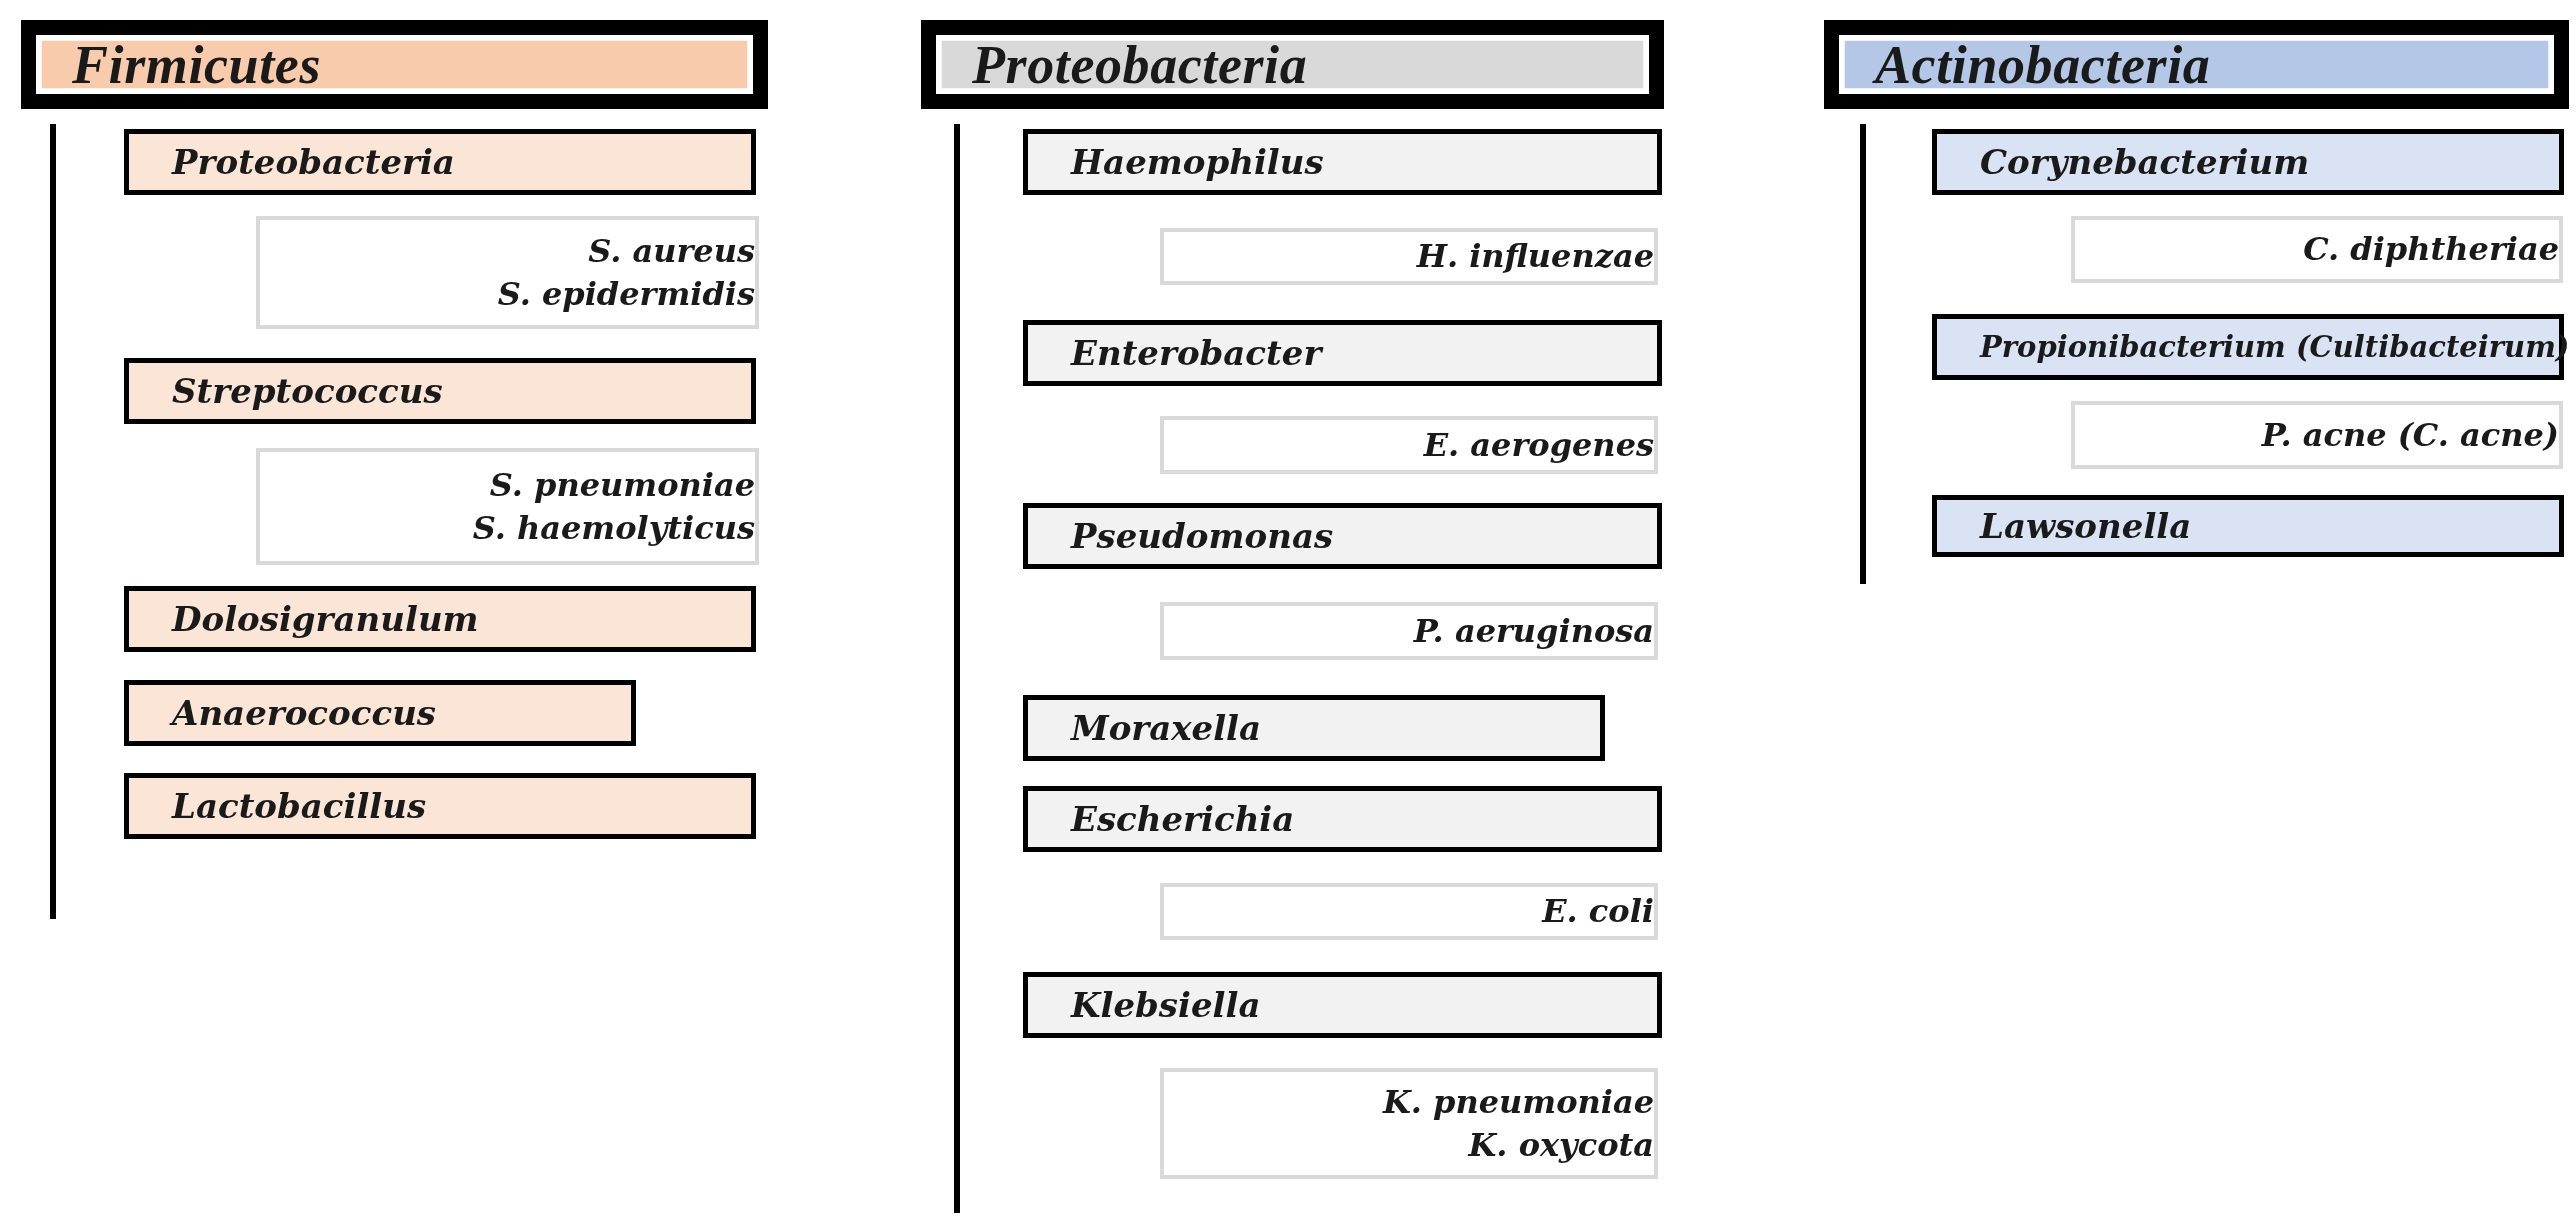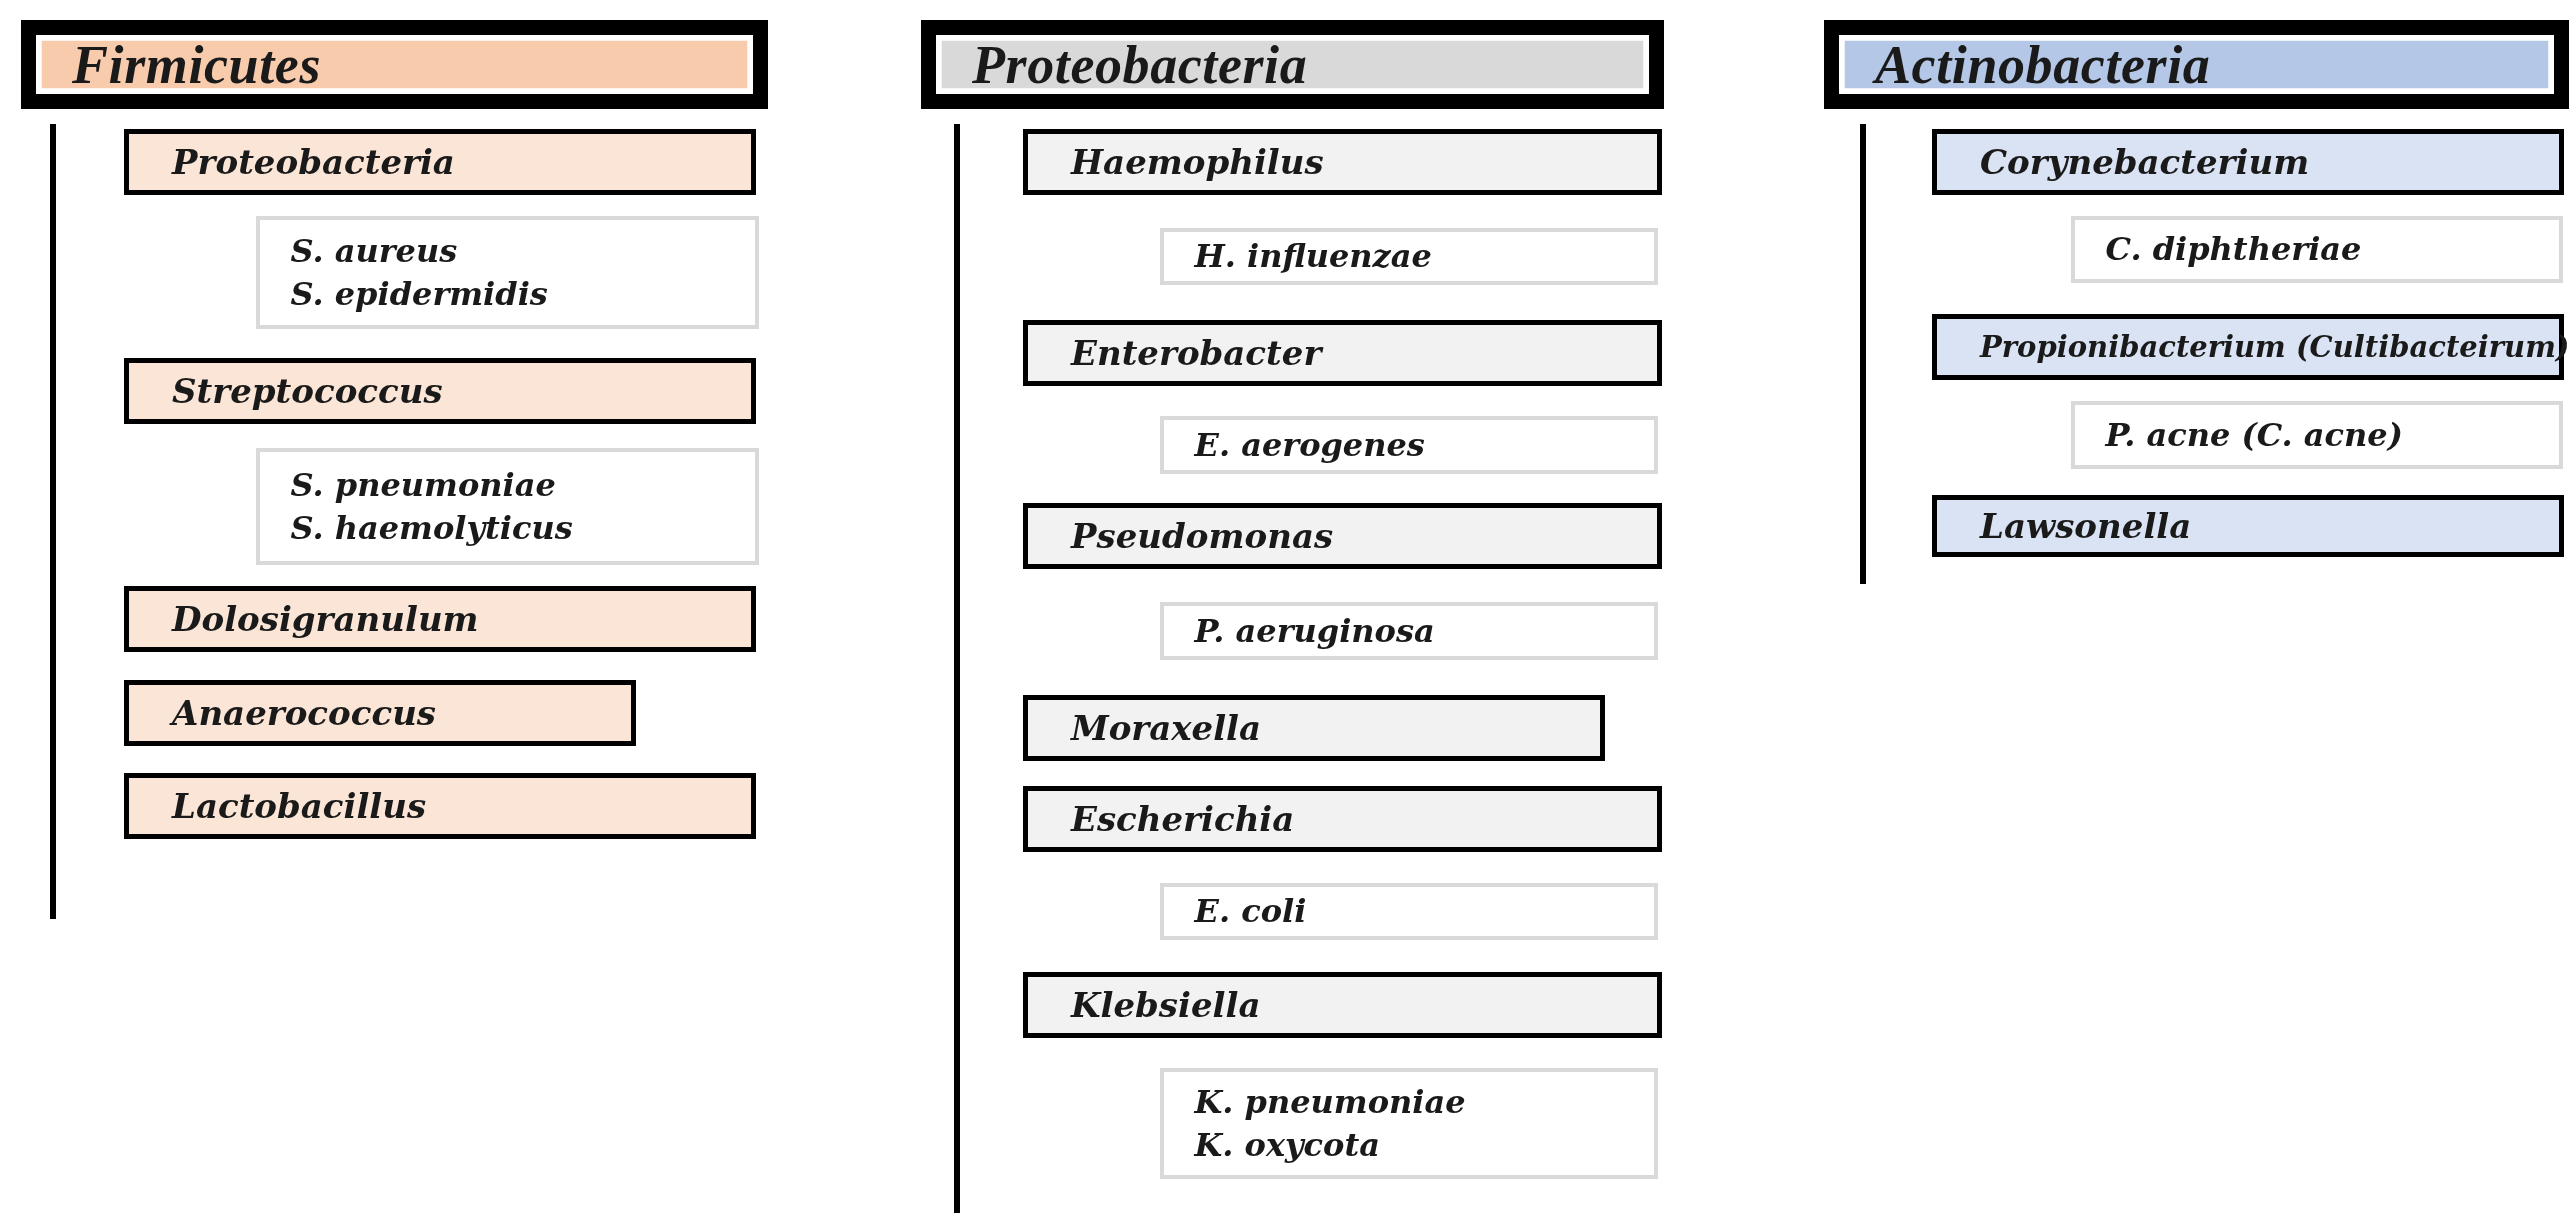--- a/index.html
+++ b/index.html
@@ -44,20 +44,21 @@
 
   
   .species {
     border: 4.4px solid #d9d9d9;
     display: flex;
     flex-direction: column;
     justify-content: center;
     padding-left: 30.5px;
     font-size: 32px;
     line-height: 1.32;
+    text-align: right;
   }
 
   
   .branch-line {
     width: 6.3px;
     background: #000000;
   }
 
   .label { white-space: nowrap; }
 </style>

